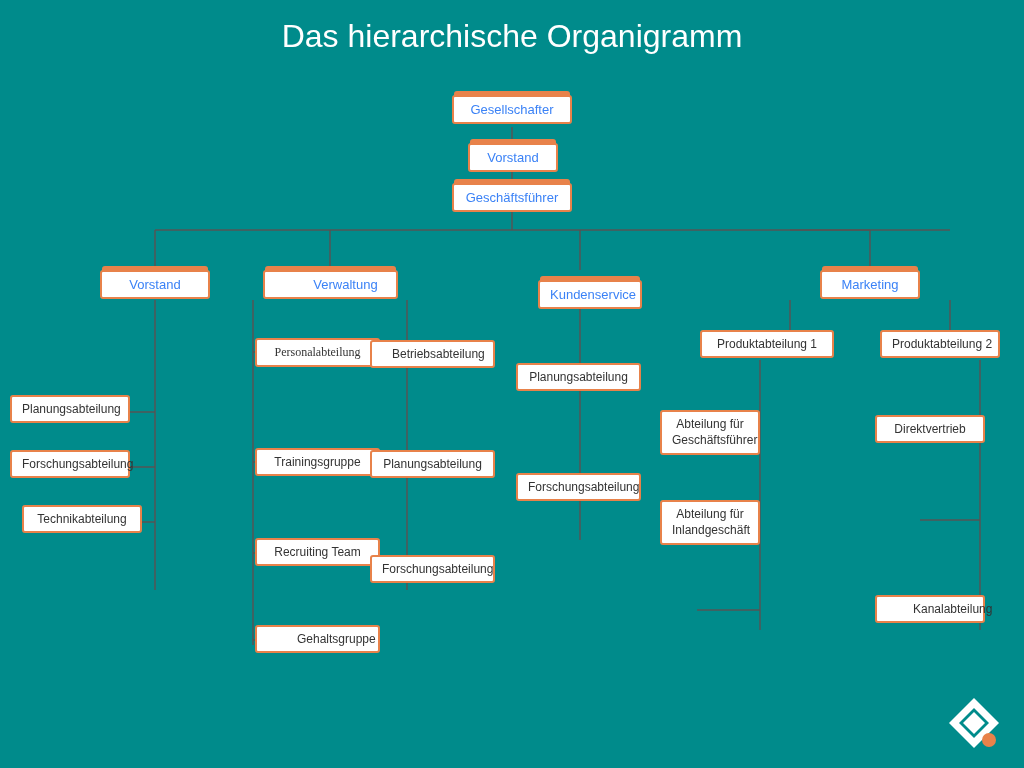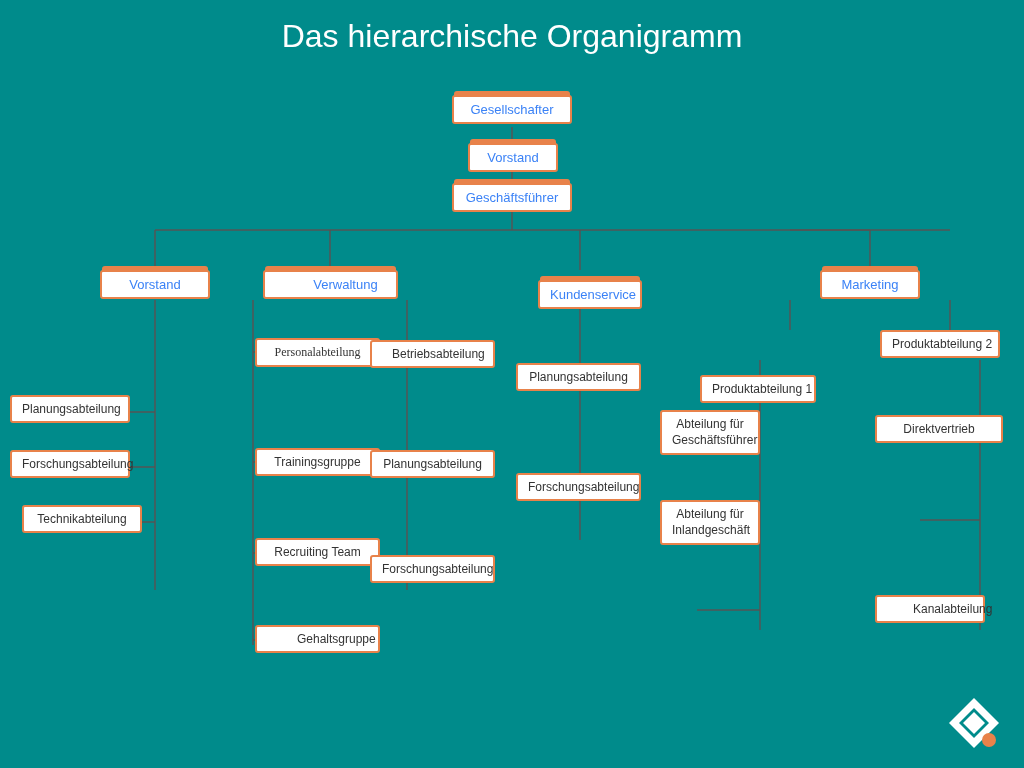--- a/index.html
+++ b/index.html
@@ -172,33 +172,33 @@
 <div class="node" style="left:370px; top:340px; width:125px;padding-left:20px;">Betriebsabteilung</div>
 
 <div class="node" style="left:370px; top:450px; width:125px;">Planungsabteilung</div>
 
 <div class="node" style="left:370px; top:555px; width:125px;">Forschungsabteilung</div>
 
 <div class="node" style="left:516px; top:363px; width:125px;">Planungsabteilung</div>
 
 <div class="node" style="left:516px; top:473px; width:125px;">Forschungsabteilung</div>
 
-<div class="node" style="left:700px; top:330px; width:116px;margin-top:45px;">Produktabteilung 1</div>
+<div class="node" style="left:700px; top:330px; width:134px;">Produktabteilung 1</div>
 
 <div class="node" style="left:880px; top:330px; width:120px;">Produktabteilung 2</div>
 
 <div class="node" style="left:660px; top:410px; width:100px; white-space: normal; line-height: 1.3;">Abteilung für
 Geschäftsführer</div>
 
 <div class="node" style="left:660px; top:500px; width:100px; white-space: normal; line-height: 1.3;">Abteilung für
 Inlandgeschäft</div>
 
 <div class="node" style="left:875px; top:595px; width:110px;padding-left:36px;">Kanalabteilung</div>
 
-<div class="node" style="left:875px; top:415px; width:128px;">Direktvertrieb</div>
+<div class="node" style="left:875px; top:415px; width:110px;">Direktvertrieb</div>
 
 <div class="logo">
   <svg viewBox="0 0 60 60" xmlns="http://www.w3.org/2000/svg">
     <polygon points="30,5 55,30 30,55 5,30" fill="white"></polygon>
     <polygon points="30,15 45,30 30,45 15,30" fill="#008B8B"></polygon>
     <polygon points="30,19 41,30 30,41 19,30" fill="white"></polygon>
     <circle cx="45" cy="47" r="7" fill="#E8824A"></circle>
   </svg>
 </div>
 

